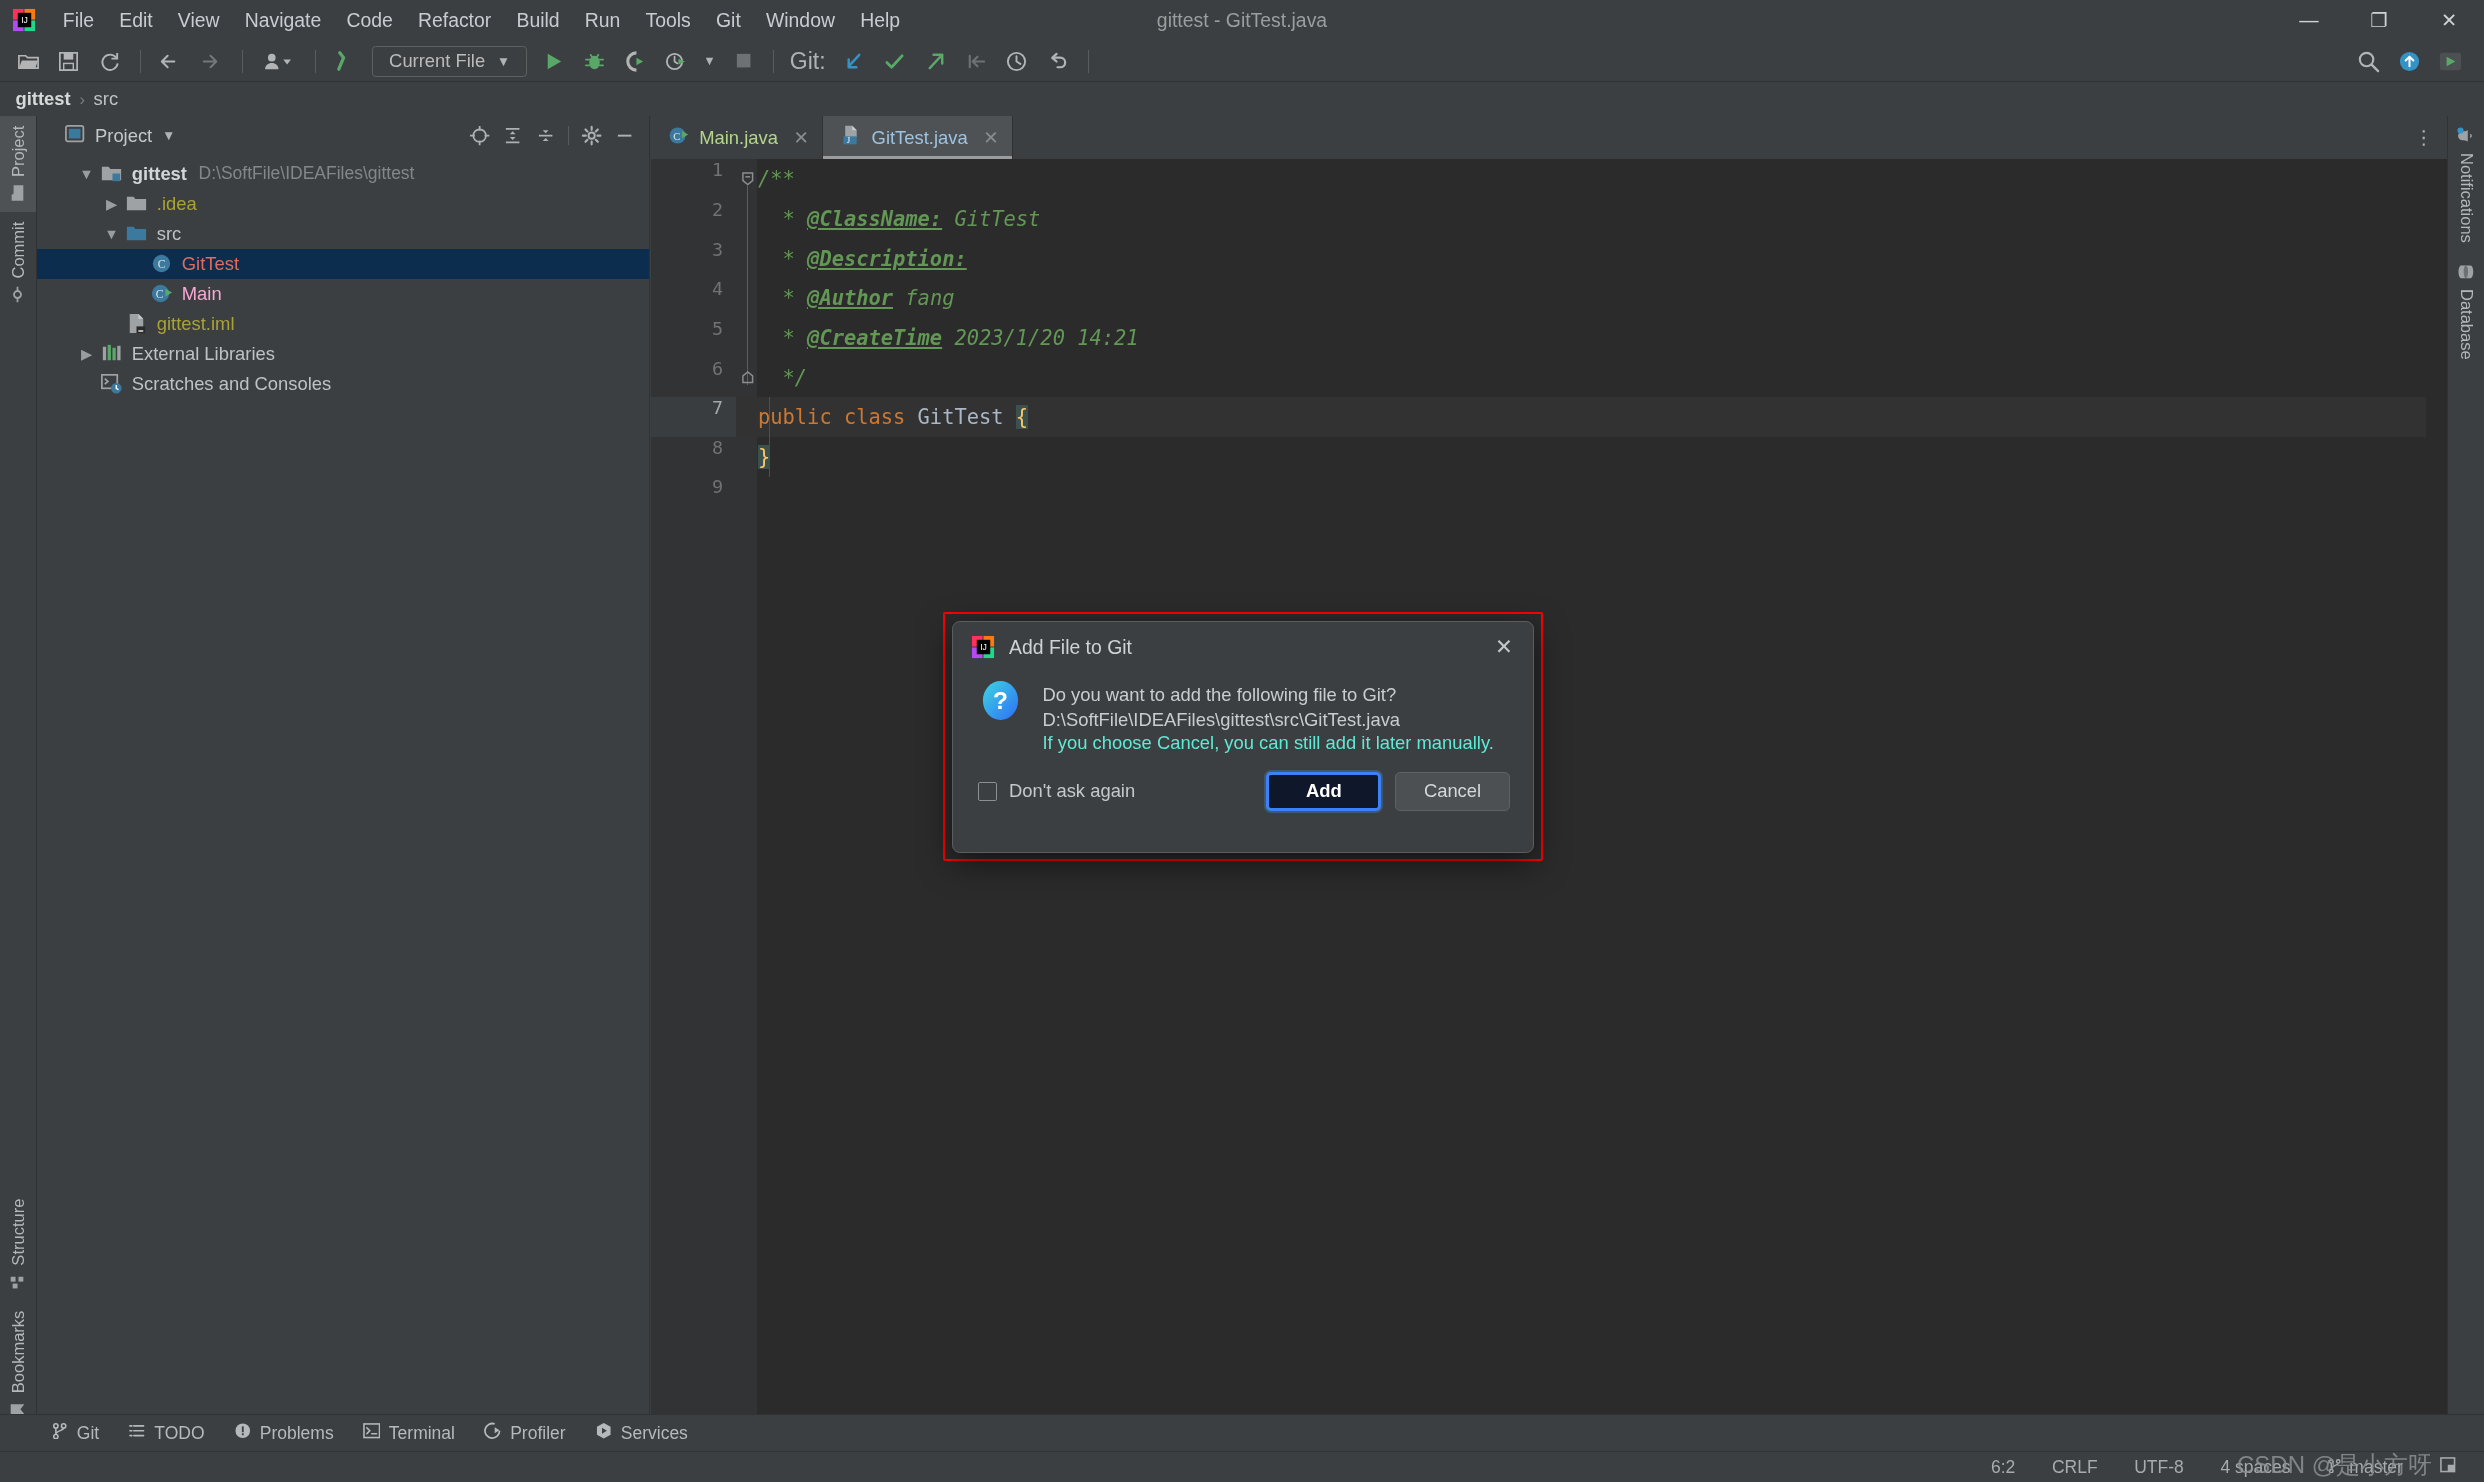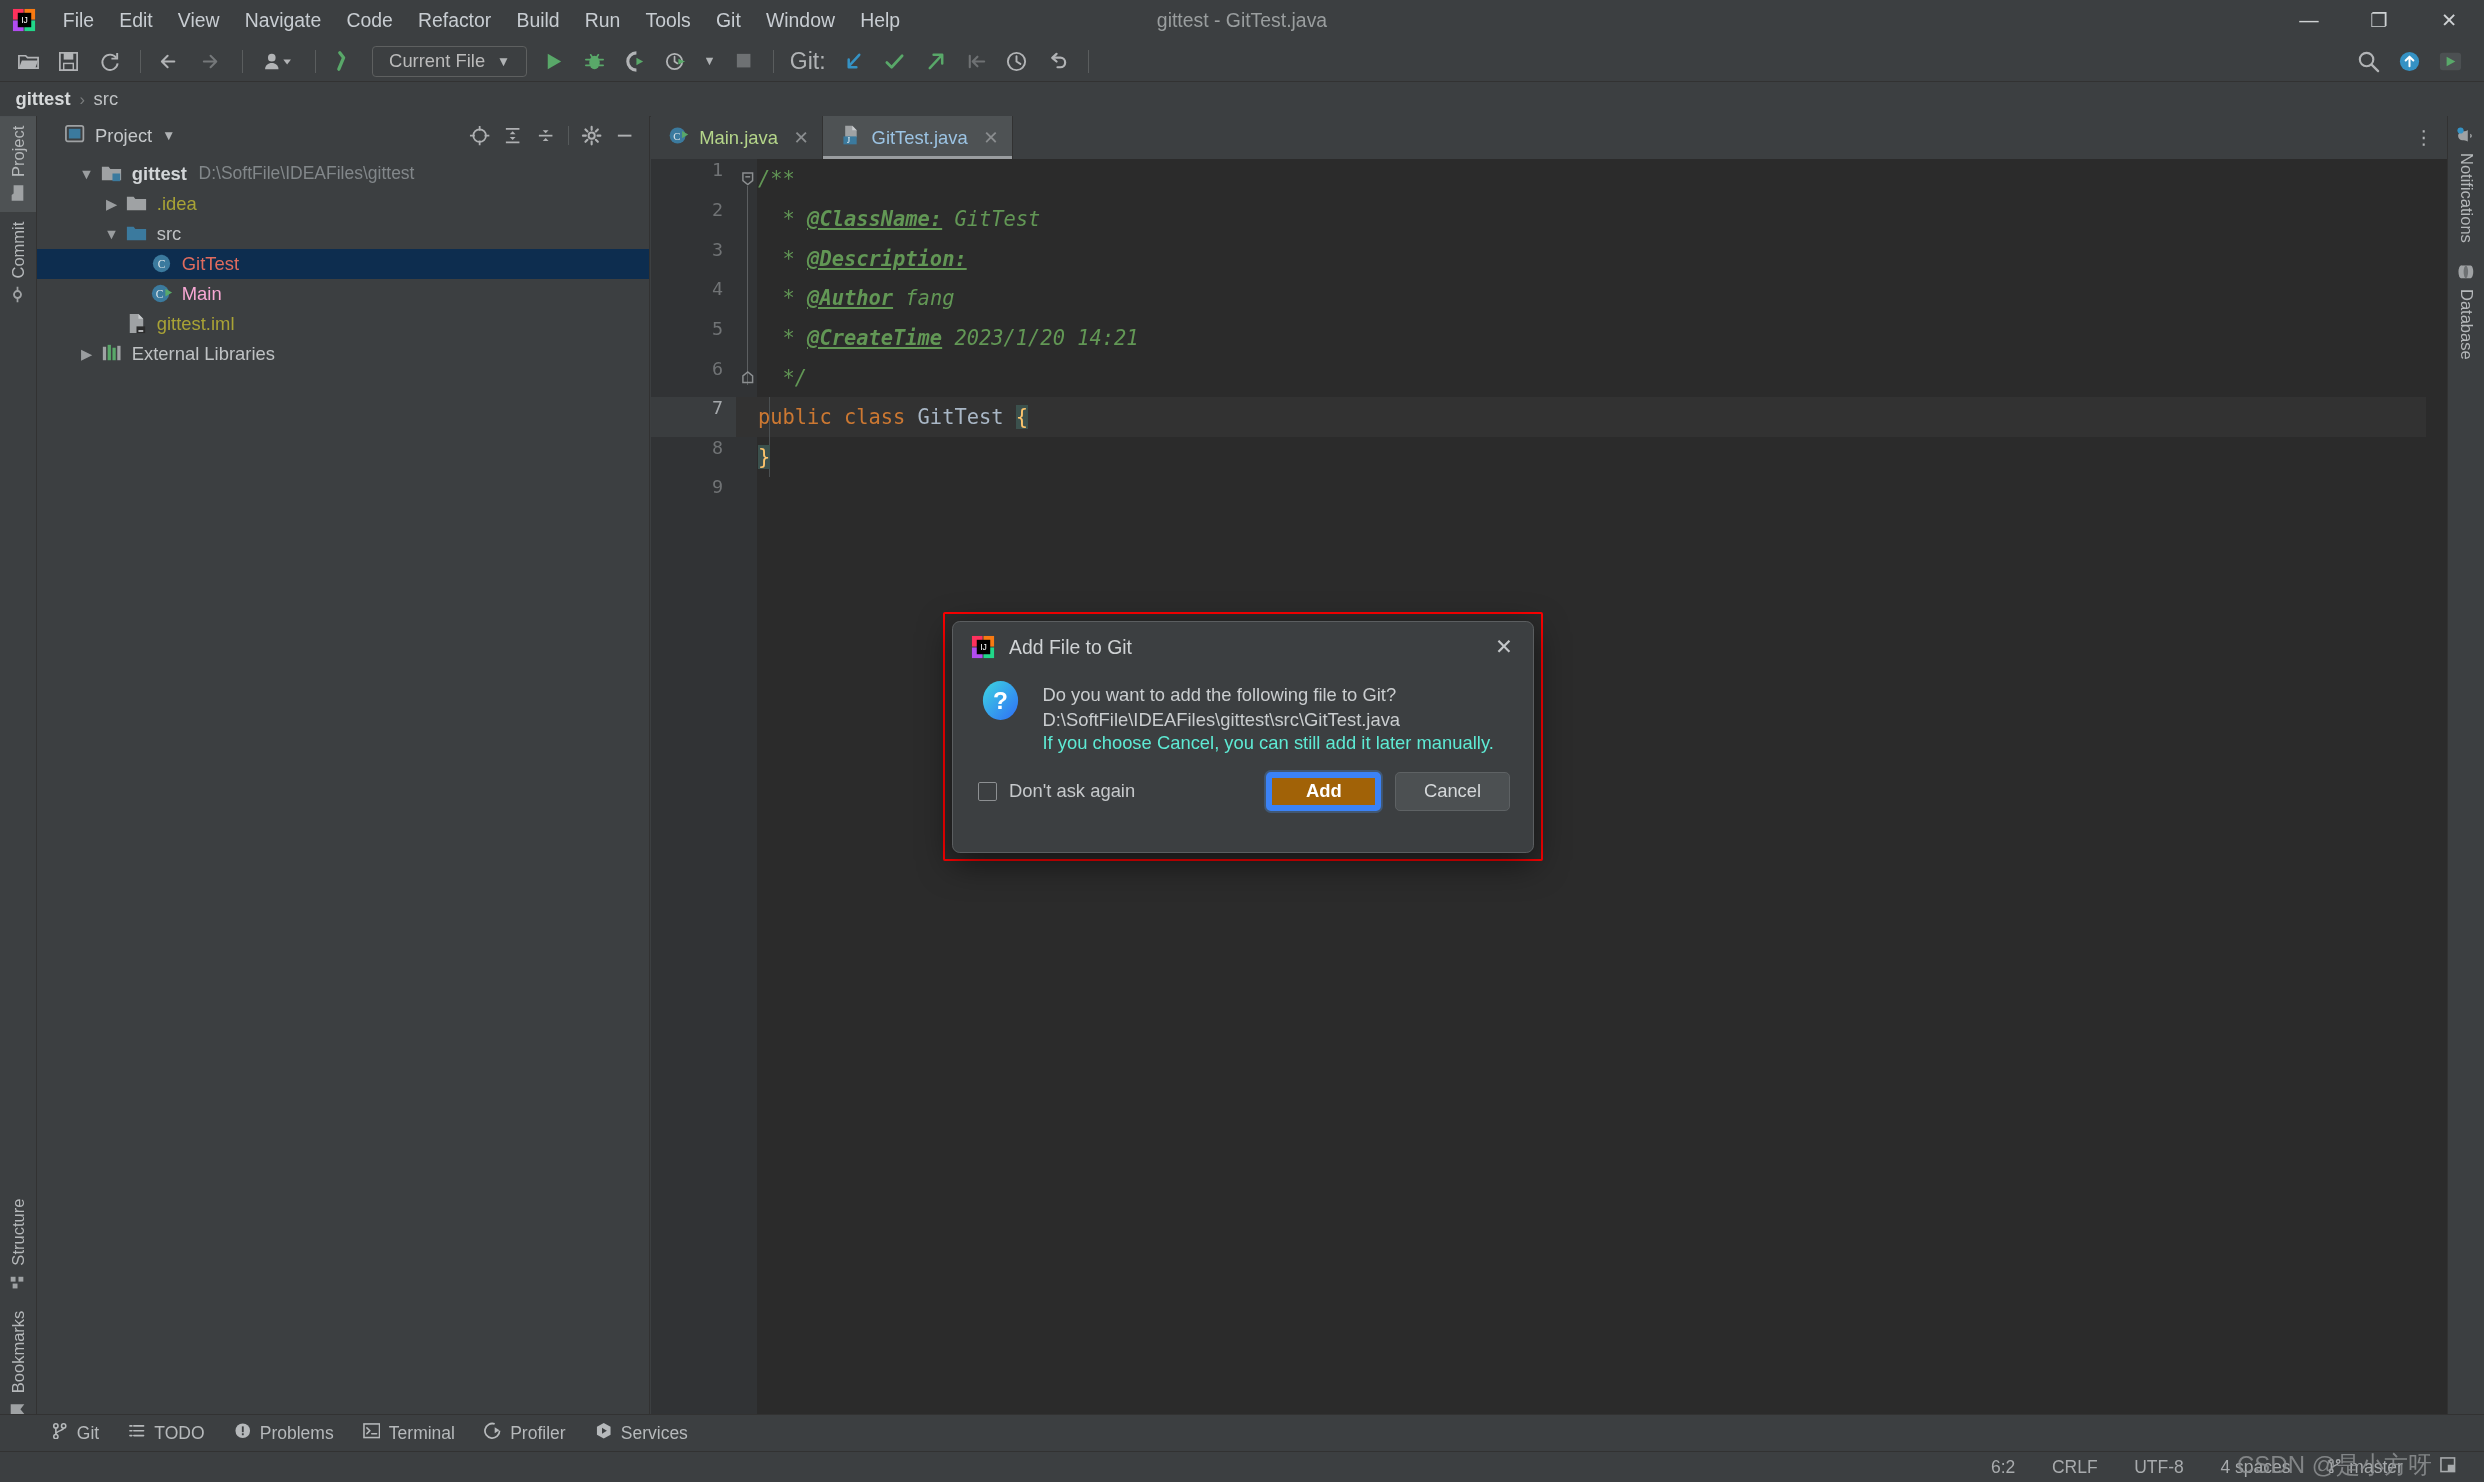--- a/index.html
+++ b/index.html
@@ -171,21 +171,21 @@
   .dlg-msg { font-size: 18.4px; color: #cacdcf; line-height: 1.38; }
   .dlg-note { font-size: 18.4px; color: #5eead4; }
   .dlg-foot { display: flex; align-items: center; padding: 17.5px 23px 0 25px; }
   .chk-wrap { display: flex; align-items: center; gap: 11.6px; font-size: 18.4px; color: #c6c9cb; }
   .chk { width: 19.4px; height: 19.4px; border: 1px solid #8d9092; background: #3c3f41; border-radius: 1.9px; }
   .btns { margin-left: auto; display: flex; gap: 13.6px; }
   .btn {
     min-width: 115px; height: 39px; border-radius: 4.9px; font-size: 18.4px;
     display: flex; align-items: center; justify-content: center;
   }
-  .btn.primary { background: #a16207; border: 6px solid #3b82f6; color: #ffffff; font-weight: bold; box-shadow: 0 0 0 1.9px rgba(70,120,180,.45); }
+  .btn.primary { background: #0f172a; border: 3px solid #3b82f6; color: #ffffff; font-weight: bold; box-shadow: 0 0 0 1.9px rgba(70,120,180,.45); }
   .btn.normal { background: #4c5052; border: 1px solid #5e6264; color: #d5d8da; }
 
   
   .toolwin-bar {
     position: absolute; left: 0; bottom: 32px; width: 2484px; height: 37px;
     background: #3c3f41; display: flex; align-items: center; padding-left: 39px; gap: 5.8px;
     border-top: 1px solid #323232;
   }
   .tw-btn { display: flex; align-items: center; gap: 8.7px; font-size: 17.5px; color: #b6b9bb; padding: 4.9px 11.6px; border-radius: 2.9px; }
   .statusbar {
@@ -579,20 +579,32 @@
           <svg width="25" height="25" viewBox="0 0 26 26">
               <rect x="4" y="6" width="3.4" height="14" fill="#9fa2a4"></rect>
               <rect x="9" y="4" width="3.4" height="16" fill="#59a869"></rect>
               <rect x="14" y="7" width="3.4" height="13" fill="#59a869"></rect>
               <rect x="19" y="5" width="3.4" height="15" fill="#9fa2a4"></rect>
             </svg>
         </span>
         <span class="tlabel">External Libraries</span>
       </div>
 
+      <div class="trow" style="padding-left:37px">
+        <span class="twist"></span>
+        <span class="ticon">
+          <svg width="25" height="25" viewBox="0 0 26 26">
+              <rect x="3" y="4" width="16" height="14" fill="none" stroke="#9fa2a4" stroke-width="1.8"></rect>
+              <path d="M6 8l3.2 2.8L6 13.6" stroke="#9fa2a4" stroke-width="1.8" fill="none"></path>
+              <circle cx="18" cy="18" r="5.5" fill="#3b7a9e"></circle>
+              <path d="M18 14.6V18l2.3 1.5" stroke="#fff" stroke-width="1.5" fill="none"></path>
+            </svg>
+        </span>
+        <span class="tlabel">Scratches and Consoles</span>
+      </div>
     </div>
   </div>
 
   <div class="editor-area">
     <div class="tabbar">
       <div class="tab">
         <span>
           <svg width="23" height="23" viewBox="0 0 26 26" style="font-size:19px">
               <circle cx="12" cy="13" r="9" fill="#3b7a9e"></circle>
               <text x="11" y="18" font-size="12" fill="#dfe6ea" text-anchor="middle" font-family="Liberation Serif">C</text>

